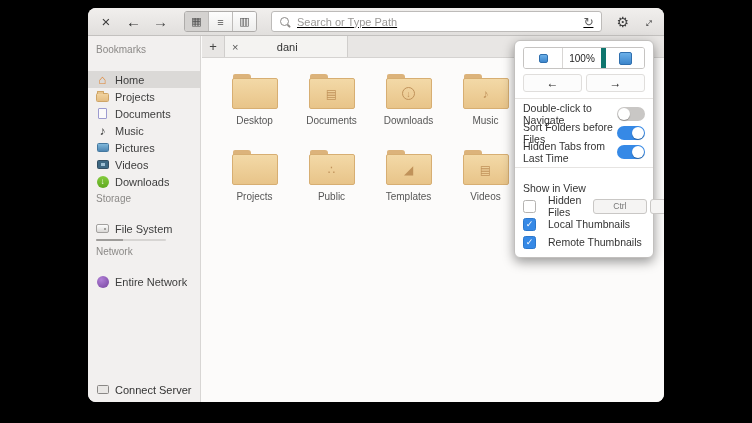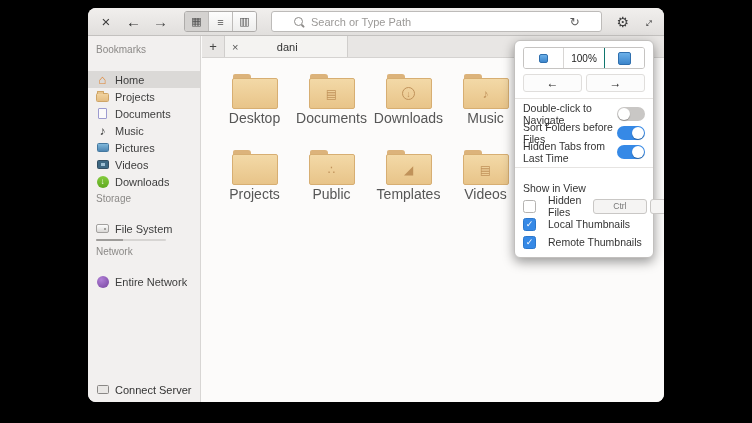--- a/index.html
+++ b/index.html
@@ -13,21 +13,21 @@
              display:flex;align-items:center;padding:0 10px;box-sizing:border-box;}
   .hb-close{font-size:15px;color:#3c3c3c;width:16px;text-align:center;cursor:default;line-height:1;}
   .hb-nav{font-size:15px;color:#2e2e2e;margin-left:12px;line-height:1;}
   .hb-nav.fwd{color:#4a4a4a;}
   .viewswitch{display:flex;margin-left:16px;border:1px solid #aeacaa;border-radius:3px;overflow:hidden;height:19px;}
   .vbtn{width:23px;display:grid;place-items:center;font-size:11px;color:#4f4f4f;
         background:linear-gradient(#fdfdfd,#ededec);border-left:1px solid #bdbbb9;}
   .vbtn:first-child{border-left:none;}
   .vbtn.active{background:#d4d2d0;}
   .searchbar{flex:1;margin-left:14px;height:19px;background:#fff;border:1px solid #bdbbb9;
-             border-radius:3px;display:flex;align-items:center;padding:0 22px;}
+             border-radius:3px;display:flex;align-items:center;padding:0 8px;text-decoration:underline;}
   .mag{width:7px;height:7px;border:1.5px solid #8d8b89;border-radius:50%;position:relative;margin-right:6px;flex:none;}
   .mag::after{content:"";position:absolute;width:4px;height:1.5px;background:#8d8b89;
               transform:rotate(45deg);right:-3px;bottom:-1px;border-radius:1px;}
   .searchbar input{border:none;outline:none;flex:1;font-size:11px;color:#555;background:transparent;
                    font-family:"Liberation Sans","DejaVu Sans",sans-serif;}
   .searchbar input::placeholder{color:#9b9997;}
   .refresh{font-size:12px;color:#5a5a5a;margin-left:4px;line-height:1;}
   .hb-gear{font-size:14px;color:#3e3e3e;margin-left:14px;line-height:1;}
   .hb-resize{font-size:13px;color:#3e3e3e;margin-left:12px;display:inline-block;transform:rotate(-45deg);line-height:1;}
   
@@ -77,28 +77,28 @@
   .grid{display:flex;flex-wrap:wrap;width:316px;padding:13px 0 0 14px;}
   .cell{width:77px;height:76px;display:flex;flex-direction:column;align-items:center;}
   .folder{width:46px;height:36px;position:relative;margin-top:3px;}
   .f-back{position:absolute;top:0;left:1px;width:18px;height:8px;background:#dcb37b;border-radius:2px 3px 0 0;}
   .f-body{position:absolute;top:4px;left:0;width:46px;height:31px;box-sizing:border-box;
           background:linear-gradient(180deg,#f3d9a7,#e8c489);border:1px solid #d7ae72;border-radius:2px;
           display:grid;place-items:center;}
   .emblem{color:#c0925a;font-size:12px;line-height:1;}
   .emblem-badge{width:13px;height:13px;border:1.3px solid #c0925a;border-radius:50%;display:grid;
                 place-items:center;font-size:9px;color:#c0925a;box-sizing:border-box;}
-  .f-label{font-size:14px;color:#565656;}
+  .f-label{margin-top:5px;font-size:10px;color:#565656;}
   
   .popover{position:absolute;top:32px;right:10px;width:140px;background:#fff;border:1px solid #c2c0be;
            border-radius:6px;box-shadow:0 4px 12px rgba(0,0,0,0.4);padding:6px 8px 6px;z-index:10;
            font-size:10.5px;color:#333;box-sizing:border-box;}
   .zoomrow{display:flex;border:1px solid #c6c4c2;border-radius:3px;height:20px;overflow:hidden;}
   .zseg{flex:1;display:grid;place-items:center;background:#fff;}
-  .zseg.mid{border-left:1px solid #d8d6d4;border-right:1px solid #0f766e;font-size:10px;color:#222;}
+  .zseg.mid{border-left:1px solid #d8d6d4;border-right:5px solid #0f766e;font-size:10px;color:#222;}
   .zicon{background:linear-gradient(#6cb0e8,#3d86cc);border:1px solid #2f6fae;border-radius:2px;box-sizing:border-box;}
   .zicon.small{width:9px;height:9px;}
   .zicon.large{width:13px;height:13px;}
   .undorow{display:flex;gap:4px;margin-top:5px;height:18px;}
   .ubtn{flex:1;display:grid;place-items:center;border:1px solid #e0dedc;border-radius:3px;
         font-size:12px;color:#222;background:#fcfcfc;}
   .ubtn.undo{font-weight:bold;}
   .psep{border-top:1px solid #e6e4e2;margin:6px -8px 5px;}
   .trow{display:flex;align-items:center;justify-content:space-between;height:19px;}
   .switch{width:28px;height:14px;border-radius:7px;background:#c9c7c5;position:relative;flex:none;}

